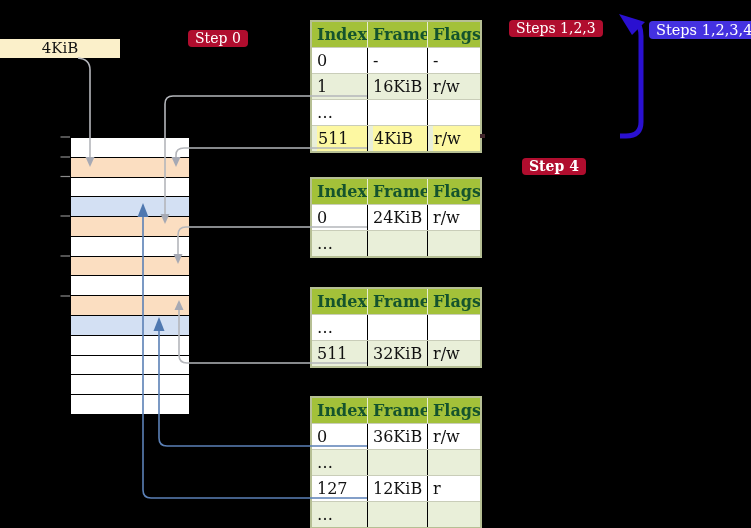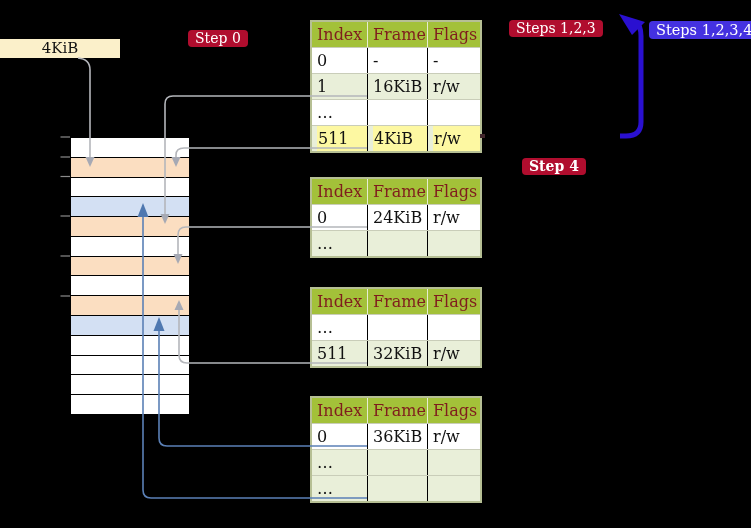--- a/index.html
+++ b/index.html
@@ -34,21 +34,21 @@
   .ptable{position:absolute;left:310px;width:172px;box-sizing:border-box;
     border:2px solid #b6bf94;background:#fff;font-size:16px;color:#111;}
   .trow{display:flex;height:25px;}
   .trow + .trow{border-top:1px solid #c9cdb9;}
   .trow.shade{background:#e9efd9;}
   .tcell{box-sizing:border-box;line-height:25px;overflow:hidden;white-space:nowrap;}
   .tcell.c0{width:56px;padding-left:5px;}
   .tcell.c1{width:60px;padding-left:5px;}
   .tcell.c2{flex:1;padding-left:5px;}
   .thead{background:#a3c139;}
-  .thead .tcell{color:#7f1d1d;font-weight:normal;}
+  .thead .tcell{color:#14532d;font-weight:bold;}
   .thead .c0,.thead .c1{border-right:1.5px solid #e6ecd2;}
   .trow:not(.thead) .c0,.trow:not(.thead) .c1{border-right:1px solid #000;}
   #ptable-0{top:20px;} #ptable-1{top:177px;} #ptable-2{top:287px;} #ptable-3{top:396px;}
   .mark{background:#fdf8a2;padding:0 4px 0 1px;}
 
   
   #arrows{position:absolute;left:0;top:0;pointer-events:none;z-index:5;}
 </style>
 </head>
 <body>
@@ -155,20 +155,25 @@
       <div class="trow">
         <div class="tcell c0">0</div>
         <div class="tcell c1">36KiB</div>
         <div class="tcell c2">r/w</div>
       </div>
       <div class="trow shade">
         <div class="tcell c0">…</div>
         <div class="tcell c1"></div>
         <div class="tcell c2"></div>
       </div>
+      <div class="trow">
+        <div class="tcell c0">127</div>
+        <div class="tcell c1">12KiB</div>
+        <div class="tcell c2">r</div>
+      </div>
       <div class="trow shade">
         <div class="tcell c0">…</div>
         <div class="tcell c1"></div>
         <div class="tcell c2"></div>
       </div>
     </div>
 
   <svg id="arrows" width="751" height="528" viewBox="0 0 751 528">
 
     <g stroke="#8b8b8b" stroke-width="1.2">

